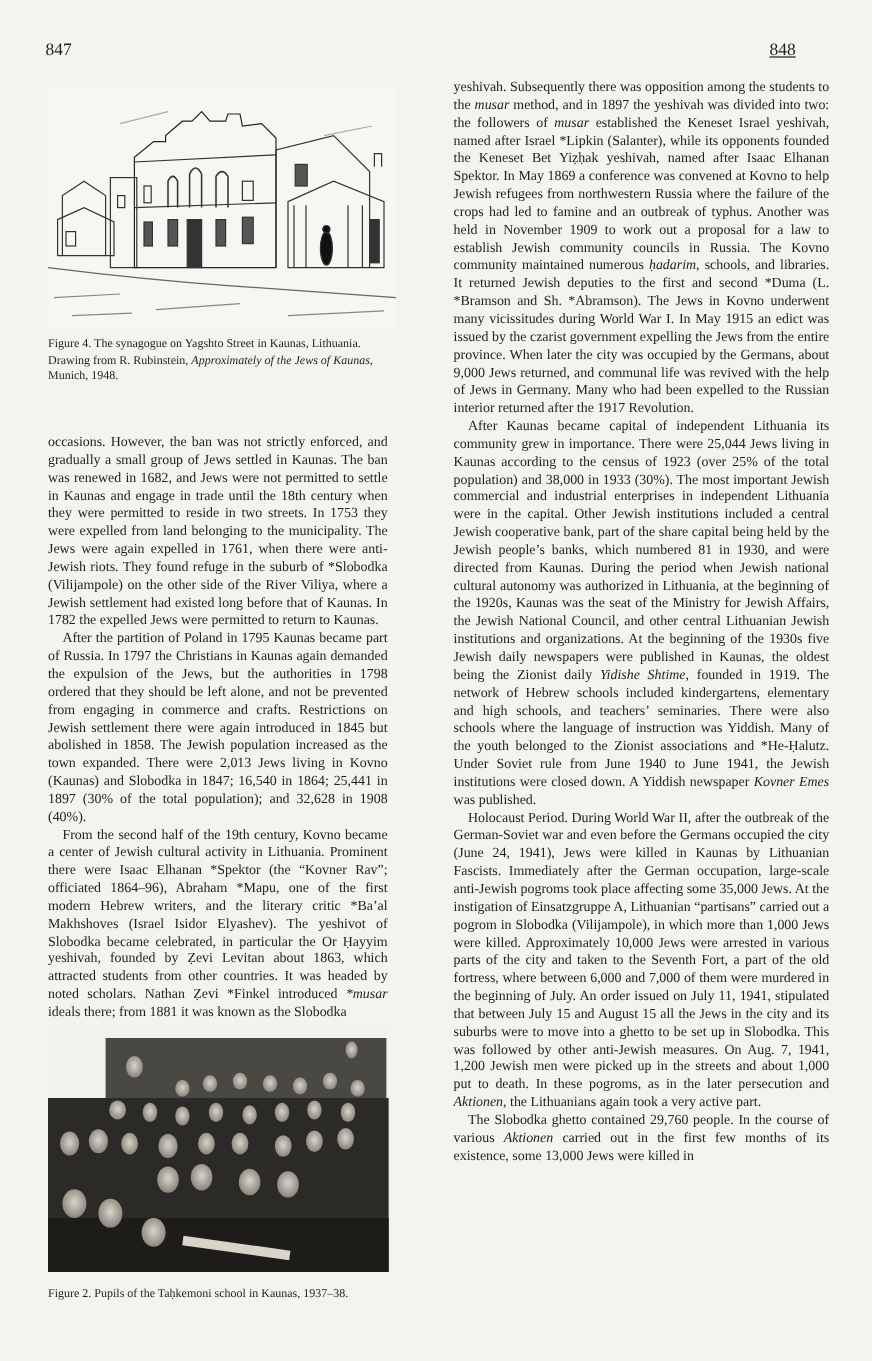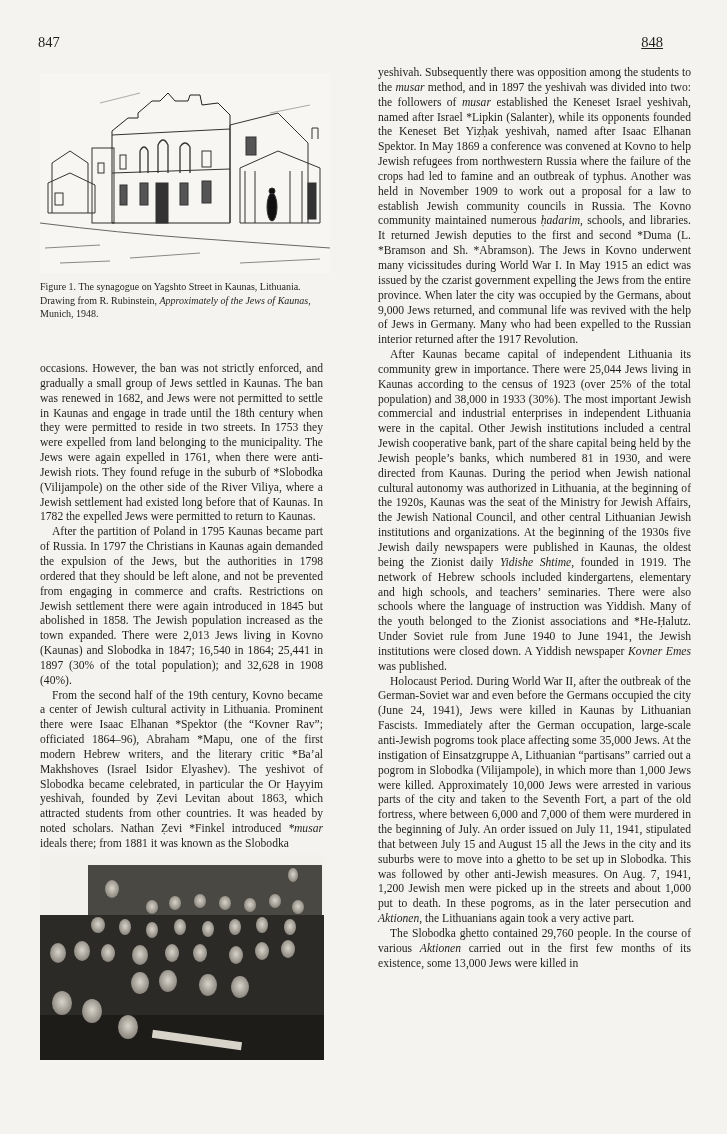--- a/index.html
+++ b/index.html
@@ -75,21 +75,21 @@
       <path d="M272 66 L272 55 L278 55 L278 66"></path>
 
       <ellipse cx="232" cy="134" rx="5" ry="14" fill="#111"></ellipse>
       <circle cx="232" cy="118" r="3" fill="#111"></circle>
 
       <path d="M60 30 L100 20 M230 40 L270 32" stroke="#aaa"></path>
     </g>
   </svg>
 </div>
 <div class="caption cap1">
-  <span>Figure 1. The synagogue on Yagshto Street in Kaunas, Lithuania. Drawing from R. Rubinstein, </span><i>Approximately of the Jews of Kaunas</i><span>, Munich, 1948.</span>
+  <span>Figure 4. The synagogue on Yagshto Street in Kaunas, Lithuania. Drawing from R. Rubinstein, </span><i>Approximately of the Jews of Kaunas</i><span>, Munich, 1948.</span>
 </div>
 
 <div class="col col-left-top">
   <p>occasions. However, the ban was not strictly enforced, and gradually a small group of Jews settled in Kaunas. The ban was renewed in 1682, and Jews were not permitted to settle in Kaunas and engage in trade until the 18th century when they were permitted to reside in two streets. In 1753 they were expelled from land belonging to the municipality. The Jews were again expelled in 1761, when there were anti-Jewish riots. They found refuge in the suburb of *Slobodka (Vilijampole) on the other side of the River Viliya, where a Jewish settlement had existed long before that of Kaunas. In 1782 the expelled Jews were permitted to return to Kaunas.</p>
   <p class="ind">After the partition of Poland in 1795 Kaunas became part of Russia. In 1797 the Christians in Kaunas again demanded the expulsion of the Jews, but the authorities in 1798 ordered that they should be left alone, and not be prevented from engaging in commerce and crafts. Restrictions on Jewish settlement there were again introduced in 1845 but abolished in 1858. The Jewish population increased as the town expanded. There were 2,013 Jews living in Kovno (Kaunas) and Slobodka in 1847; 16,540 in 1864; 25,441 in 1897 (30% of the total population); and 32,628 in 1908 (40%).</p>
   <p class="ind"><span>From the second half of the 19th century, Kovno became a center of Jewish cultural activity in Lithuania. Prominent there were Isaac Elhanan *Spektor (the “Kovner Rav”; officiated 1864–96), Abraham *Mapu, one of the first modern Hebrew writers, and the literary critic *Ba’al Makhshoves (Israel Isidor Elyashev). The yeshivot of Slobodka became celebrated, in particular the Or Ḥayyim yeshivah, founded by Ẓevi Levitan about 1863, which attracted students from other countries. It was headed by noted scholars. Nathan Ẓevi *Finkel introduced </span><i>*musar</i><span> ideals there; from 1881 it was known as the Slobodka</span></p>
 </div>
 
 <div class="fig fig2">
   <svg width="284" height="205" viewBox="0 0 284 205">
@@ -136,20 +136,21 @@
         <ellipse cx="168" cy="130" rx="9" ry="11"></ellipse>
         <ellipse cx="200" cy="132" rx="9" ry="11"></ellipse>
       <ellipse cx="22" cy="148" rx="10" ry="12"></ellipse>
         <ellipse cx="52" cy="156" rx="10" ry="12"></ellipse>
         <ellipse cx="88" cy="172" rx="10" ry="12"></ellipse>
     </g>
     <rect x="112" y="180" width="90" height="8" fill="#d8d4ca" transform="rotate(8 150 184)"></rect>
   </svg>
 </div>
 <div class="caption cap2">
+  <div>Figure 2. Pupils of the Taḥkemoni school in Kaunas, 1937–38.</div>
 </div>
 
 <div class="col col-right">
   <p><span>yeshivah. Subsequently there was opposition among the students to the </span><i>musar</i><span> method, and in 1897 the yeshivah was divided into two: the followers of </span><i>musar</i><span> established the Keneset Israel yeshivah, named after Israel *Lipkin (Salanter), while its opponents founded the Keneset Bet Yiẓḥak yeshivah, named after Isaac Elhanan Spektor. In May 1869 a conference was convened at Kovno to help Jewish refugees from northwestern Russia where the failure of the crops had led to famine and an outbreak of typhus. Another was held in November 1909 to work out a proposal for a law to establish Jewish community councils in Russia. The Kovno community maintained numerous </span><i>ḥadarim</i><span>, schools, and libraries. It returned Jewish deputies to the first and second *Duma (L. *Bramson and Sh. *Abramson). The Jews in Kovno underwent many vicissitudes during World War I. In May 1915 an edict was issued by the czarist government expelling the Jews from the entire province. When later the city was occupied by the Germans, about 9,000 Jews returned, and communal life was revived with the help of Jews in Germany. Many who had been expelled to the Russian interior returned after the 1917 Revolution.</span></p>
   <p class="ind"><span>After Kaunas became capital of independent Lithuania its community grew in importance. There were 25,044 Jews living in Kaunas according to the census of 1923 (over 25% of the total population) and 38,000 in 1933 (30%). The most important Jewish commercial and industrial enterprises in independent Lithuania were in the capital. Other Jewish institutions included a central Jewish cooperative bank, part of the share capital being held by the Jewish people’s banks, which numbered 81 in 1930, and were directed from Kaunas. During the period when Jewish national cultural autonomy was authorized in Lithuania, at the beginning of the 1920s, Kaunas was the seat of the Ministry for Jewish Affairs, the Jewish National Council, and other central Lithuanian Jewish institutions and organizations. At the beginning of the 1930s five Jewish daily newspapers were published in Kaunas, the oldest being the Zionist daily </span><i>Yidishe Shtime</i><span>, founded in 1919. The network of Hebrew schools included kindergartens, elementary and high schools, and teachers’ seminaries. There were also schools where the language of instruction was Yiddish. Many of the youth belonged to the Zionist associations and *He-Ḥalutz. Under Soviet rule from June 1940 to June 1941, the Jewish institutions were closed down. A Yiddish newspaper </span><i>Kovner Emes</i><span> was published.</span></p>
   <p class="ind"><b>Holocaust Period.</b><span> During World War II, after the outbreak of the German-Soviet war and even before the Germans occupied the city (June 24, 1941), Jews were killed in Kaunas by Lithuanian Fascists. Immediately after the German occupation, large-scale anti-Jewish pogroms took place affecting some 35,000 Jews. At the instigation of Einsatzgruppe A, Lithuanian “partisans” carried out a pogrom in Slobodka (Vilijampole), in which more than 1,000 Jews were killed. Approximately 10,000 Jews were arrested in various parts of the city and taken to the Seventh Fort, a part of the old fortress, where between 6,000 and 7,000 of them were murdered in the beginning of July. An order issued on July 11, 1941, stipulated that between July 15 and August 15 all the Jews in the city and its suburbs were to move into a ghetto to be set up in Slobodka. This was followed by other anti-Jewish measures. On Aug. 7, 1941, 1,200 Jewish men were picked up in the streets and about 1,000 put to death. In these pogroms, as in the later persecution and </span><i>Aktionen</i><span>, the Lithuanians again took a very active part.</span></p>
   <p class="ind"><span>The Slobodka ghetto contained 29,760 people. In the course of various </span><i>Aktionen</i><span> carried out in the first few months of its existence, some 13,000 Jews were killed in</span></p>
 </div>
 
 </body></html>

